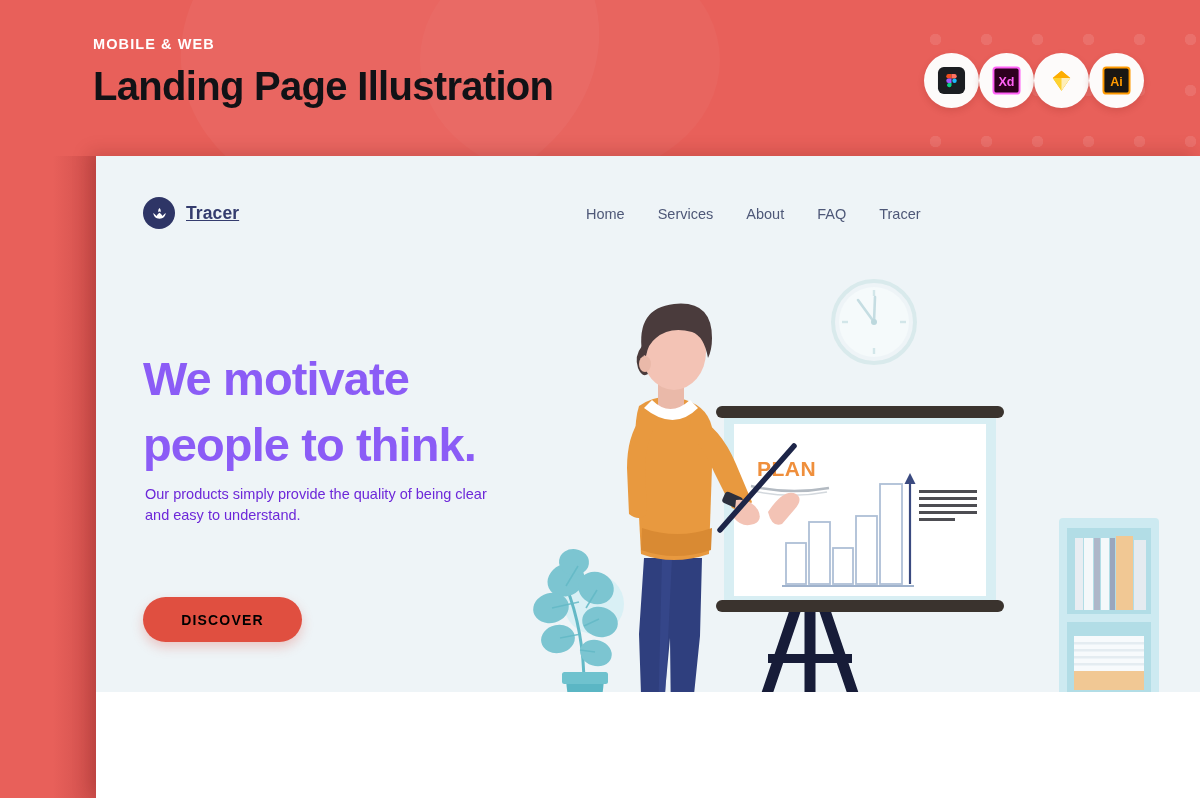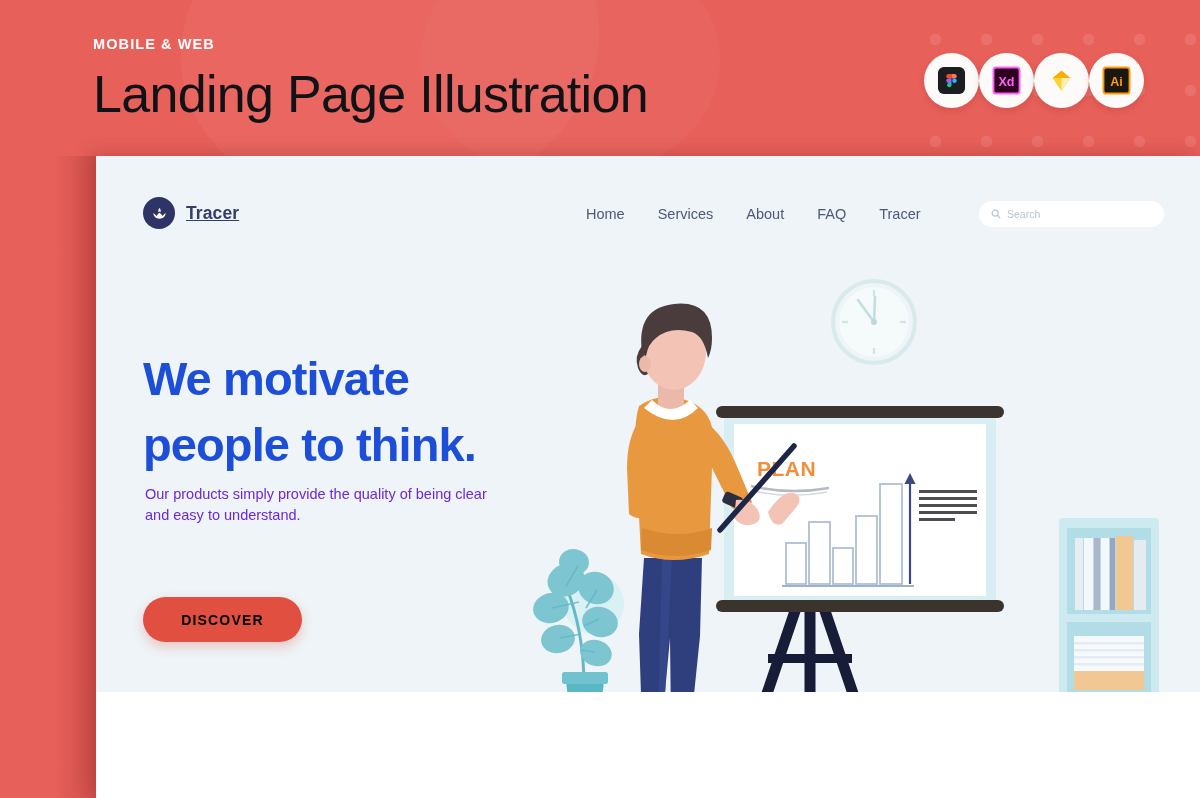--- a/index.html
+++ b/index.html
@@ -29,21 +29,21 @@
   #banner-swash2 {
     position:absolute; left:420px; top:-60px; width:300px; height:240px;
     background:rgba(255,255,255,0.03); border-radius:50%;
   }
   #kicker {
     position:absolute; left:93px; top:36px;
     color:#ffffff; font-size:14.5px; font-weight:bold; letter-spacing:1.1px;
   }
   #banner-title {
     position:absolute; left:93px; top:64px;
-    color:#111216; font-size:52px; font-weight:normal; letter-spacing:-0.7px;
+    color:#111216; font-size:40px; font-weight:bold; letter-spacing:-0.7px;
     white-space:nowrap;
   }
 
   
   #app-icons {
     position:absolute; right:56px; top:53px;
     display:flex; align-items:center;
   }
   .app-badge {
     width:55px; height:55px; border-radius:50%;
@@ -88,21 +88,21 @@
   #search-box {
     position:absolute; left:883px; top:45px; width:185px; height:26px;
     background:#ffffff; border-radius:13px; display:flex; align-items:center;
     padding-left:12px; gap:6px;
   }
   #search-placeholder { color:#b9c3cc; font-size:10.5px; }
 
   
   #headline {
     position:absolute; left:47px; top:190px;
-    color:#1d4ed8; font-size:47px; font-weight:bold; line-height:1.4;
+    color:#8b5cf6; font-size:47px; font-weight:bold; line-height:1.4;
     letter-spacing:-0.9px;
   }
   #headline span { display:block; }
   #subcopy {
     position:absolute; left:49px; top:328px; width:360px;
     color:#6d28d9; font-size:14.5px; line-height:1.44;
   }
   #cta {
     position:absolute; left:47px; top:441px; width:159px; height:45px;
     background:#e04f40; border:none; border-radius:23px; cursor:pointer;
@@ -326,27 +326,20 @@
       </div>
 
       <div id="nav-links">
         <span class="nav-link">Home</span>
         <span class="nav-link">Services</span>
         <span class="nav-link">About</span>
         <span class="nav-link">FAQ</span>
         <span class="nav-link">Tracer</span>
       </div>
 
-      <div id="search-box">
-        <svg width="10" height="10" viewBox="0 0 12 12">
-          <circle cx="5" cy="5" r="3.6" fill="none" stroke="#b9c3cc" stroke-width="1.4"></circle>
-          <line x1="7.7" y1="7.7" x2="10.6" y2="10.6" stroke="#b9c3cc" stroke-width="1.4" stroke-linecap="round"></line>
-        </svg>
-        <span id="search-placeholder">Search</span>
-      </div>
     </div>
 
     <h1 id="headline">
       <span>We motivate</span>
       <span>people to think.</span>
     </h1>
 
     <p id="subcopy">Our products simply provide the quality of being clear and easy to understand.</p>
 
     <button id="cta">DISCOVER</button>

